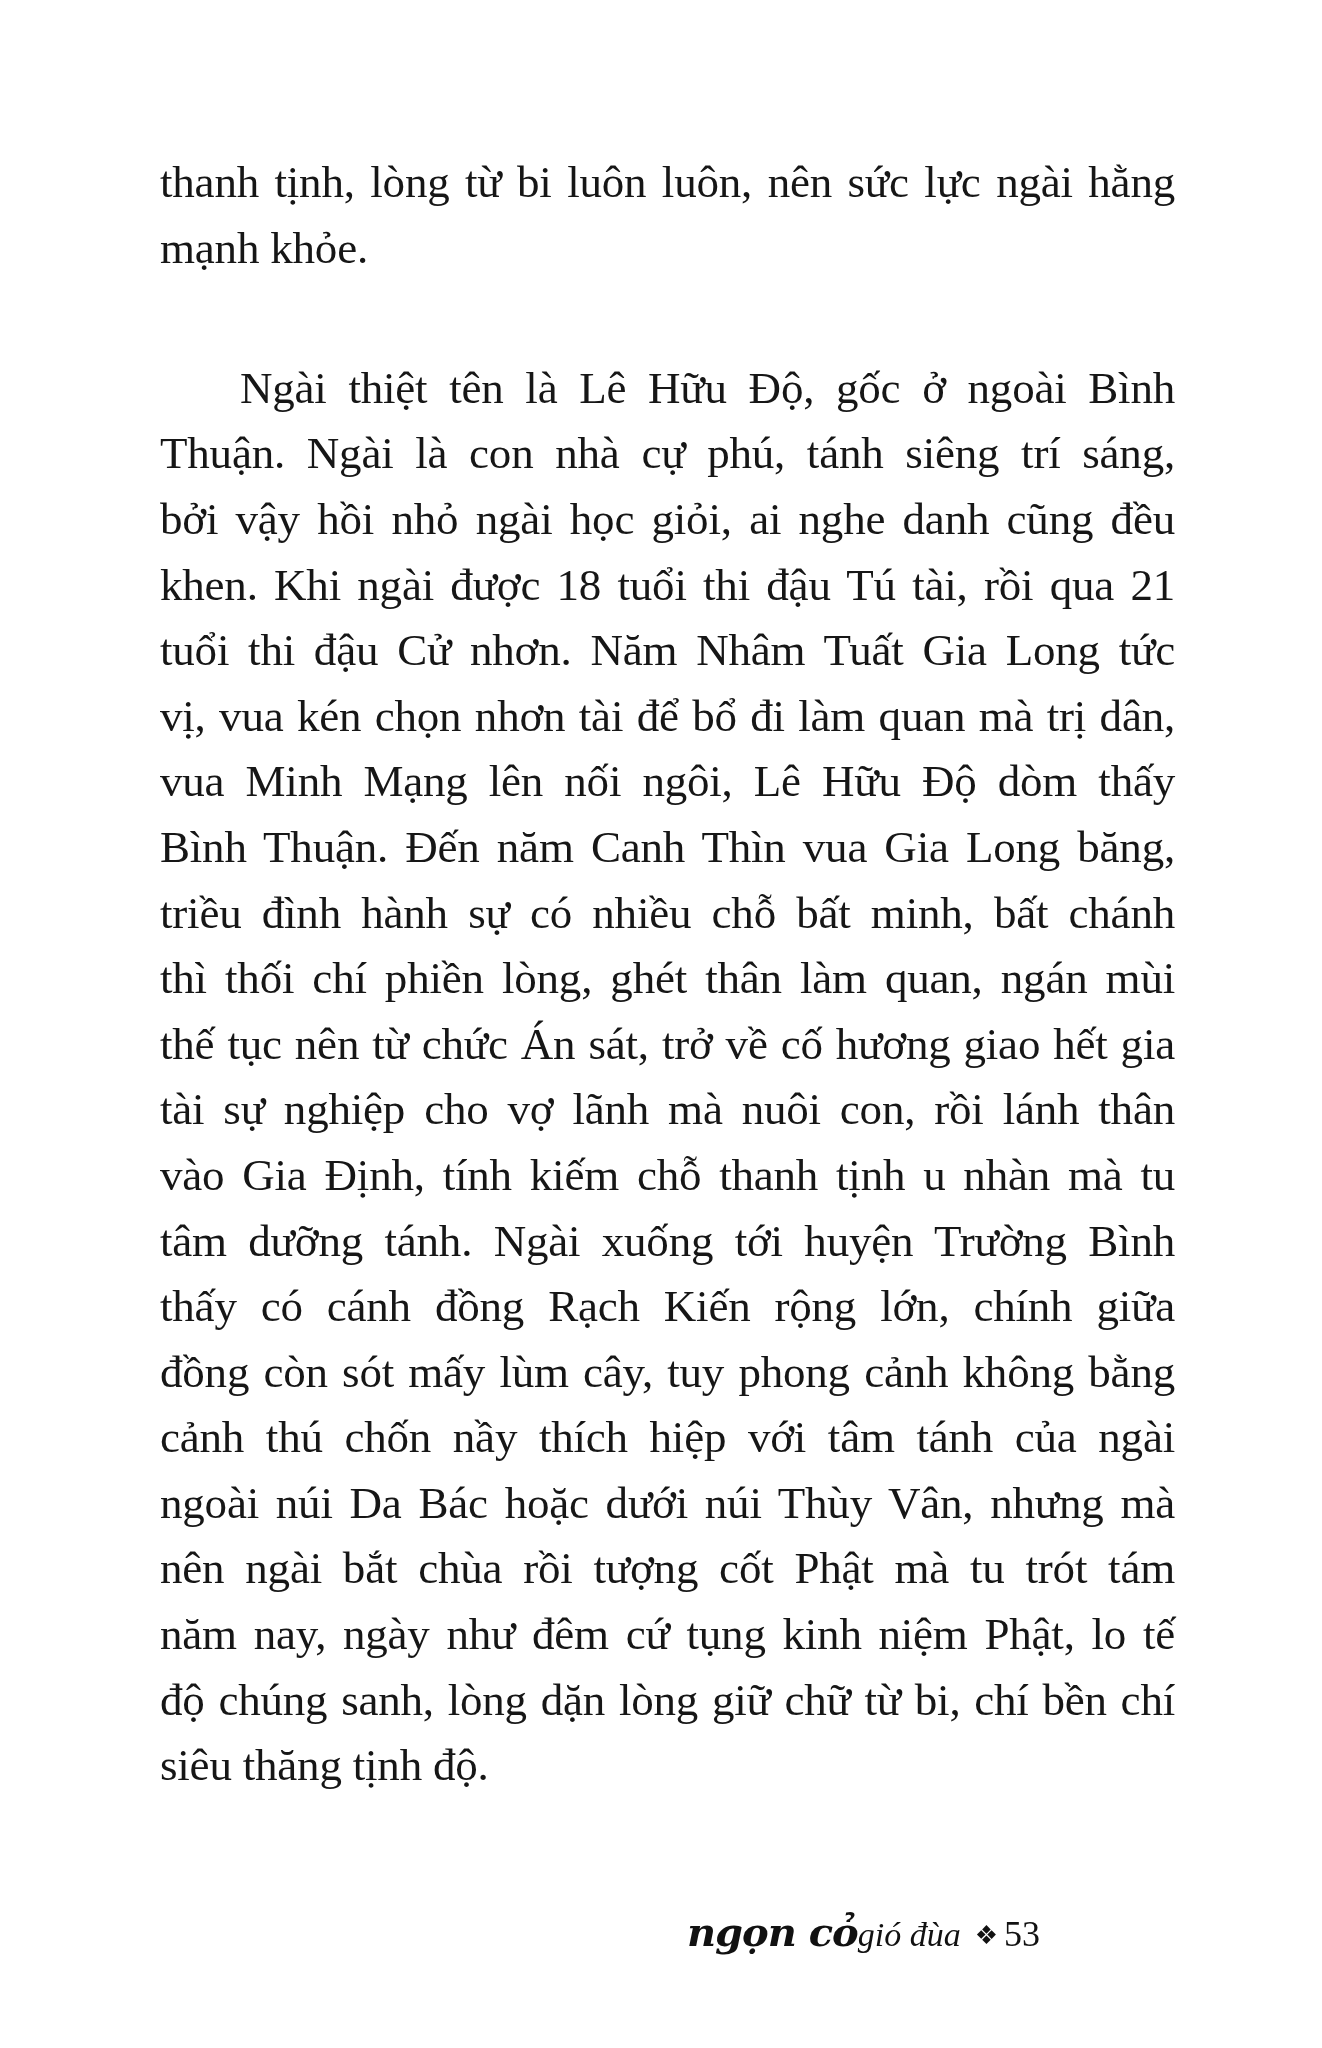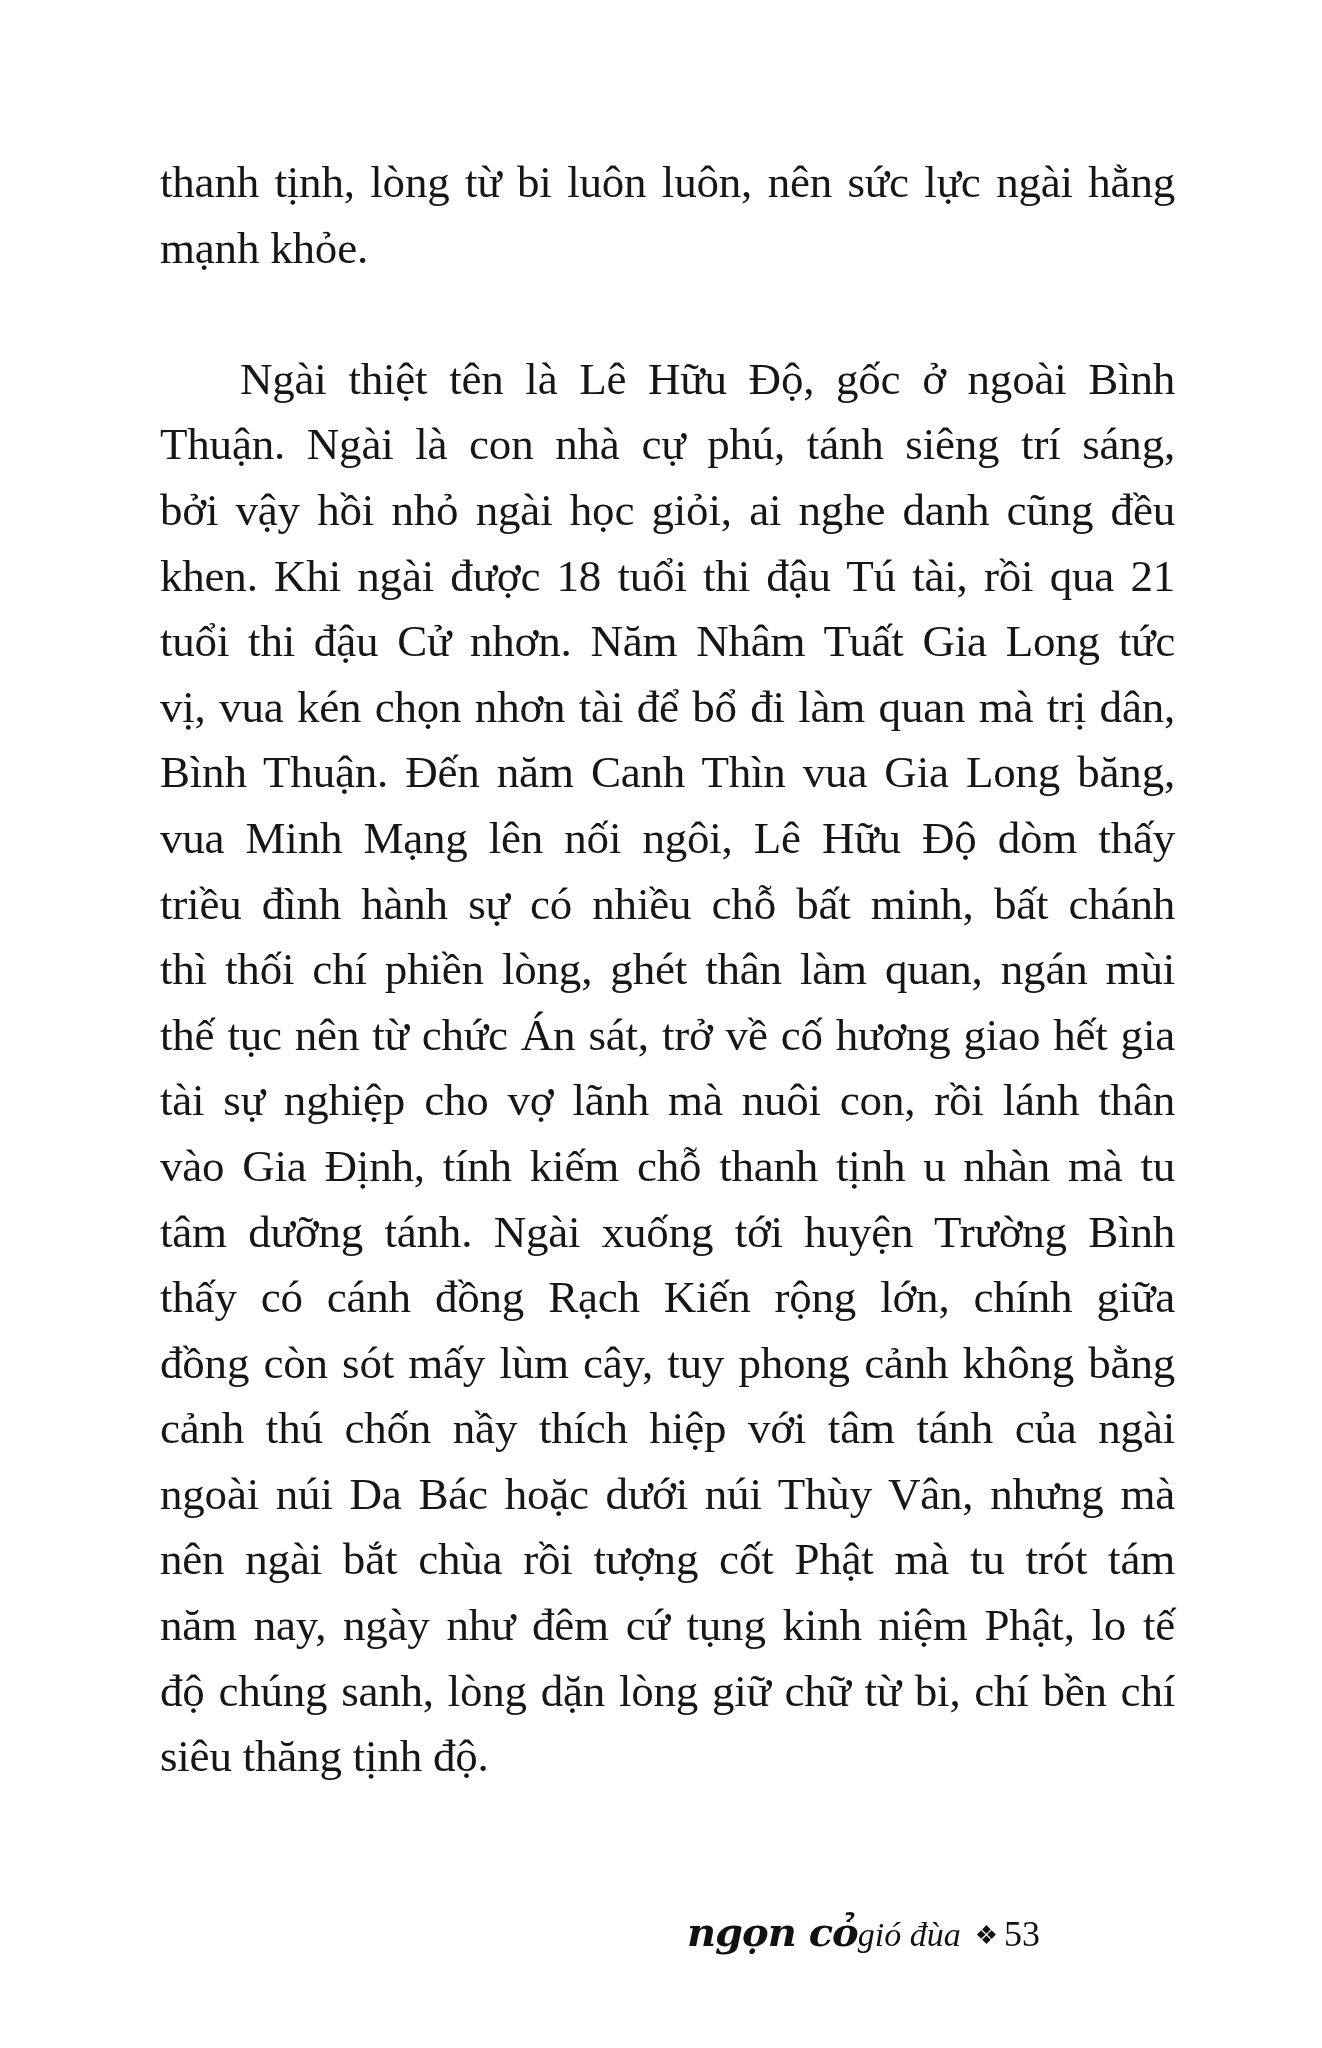--- a/index.html
+++ b/index.html
@@ -35,20 +35,21 @@
       white-space: nowrap;
       text-align: justify;
       text-align-last: justify;
       letter-spacing: -0.2px;
     }
     .line.last {
       text-align-last: left;
     }
     .line.indent {
       padding-left: 80px;
+      margin-top: 9px;
     }
     .para-gap {
       height: 65.6px;
     }
     .footer {
       position: absolute;
       top: 1908px;
       right: 150px;
       display: flex;
       align-items: baseline;
@@ -93,22 +94,22 @@
     <span class="line last">mạnh khỏe.</span>
 
     <div class="para-gap"></div>
 
     <span class="line indent">Ngài thiệt tên là Lê Hữu Độ, gốc ở ngoài Bình</span>
     <span class="line">Thuận. Ngài là con nhà cự phú, tánh siêng trí sáng,</span>
     <span class="line">bởi vậy hồi nhỏ ngài học giỏi, ai nghe danh cũng đều</span>
     <span class="line">khen. Khi ngài được 18 tuổi thi đậu Tú tài, rồi qua 21</span>
     <span class="line">tuổi thi đậu Cử nhơn. Năm Nhâm Tuất Gia Long tức</span>
     <span class="line">vị, vua kén chọn nhơn tài để bổ đi làm quan mà trị dân,</span>
+    <span class="line">vua Minh Mạng lên nối ngôi, Lê Hữu Độ dòm thấy</span>
     <span class="line">Bình Thuận. Đến năm Canh Thìn vua Gia Long băng,</span>
-    <span class="line">vua Minh Mạng lên nối ngôi, Lê Hữu Độ dòm thấy</span>
     <span class="line">triều đình hành sự có nhiều chỗ bất minh, bất chánh</span>
     <span class="line">thì thối chí phiền lòng, ghét thân làm quan, ngán mùi</span>
     <span class="line">thế tục nên từ chức Án sát, trở về cố hương giao hết gia</span>
     <span class="line">tài sự nghiệp cho vợ lãnh mà nuôi con, rồi lánh thân</span>
     <span class="line">vào Gia Định, tính kiếm chỗ thanh tịnh u nhàn mà tu</span>
     <span class="line">tâm dưỡng tánh. Ngài xuống tới huyện Trường Bình</span>
     <span class="line">thấy có cánh đồng Rạch Kiến rộng lớn, chính giữa</span>
     <span class="line">đồng còn sót mấy lùm cây, tuy phong cảnh không bằng</span>
     <span class="line">cảnh thú chốn nầy thích hiệp với tâm tánh của ngài</span>
     <span class="line">ngoài núi Da Bác hoặc dưới núi Thùy Vân, nhưng mà</span>

